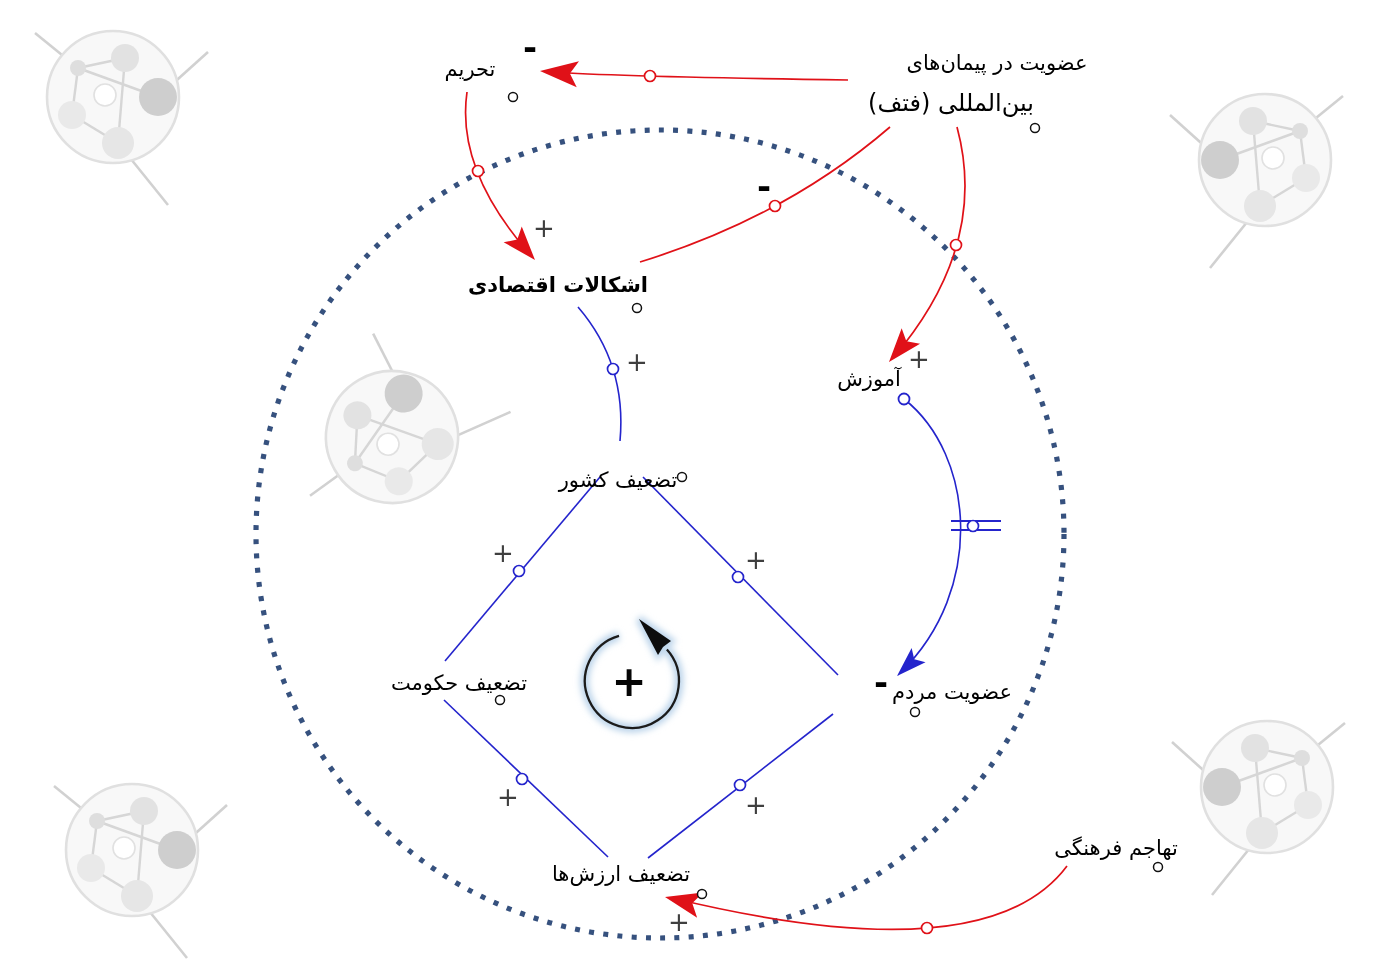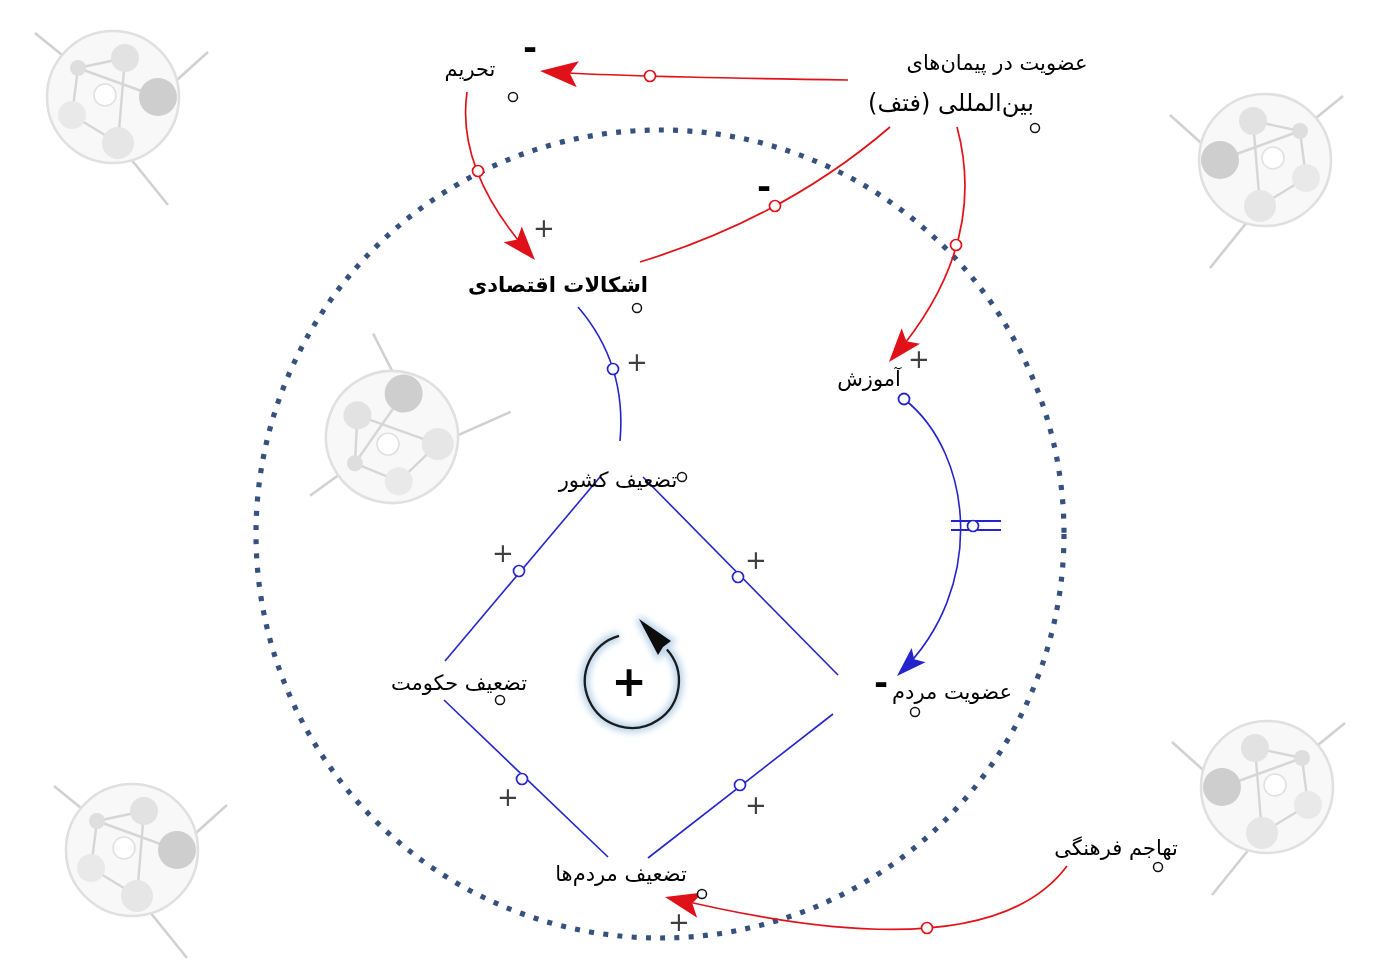--- a/index.html
+++ b/index.html
@@ -180,16 +180,16 @@
   <div class="node-label" style="left:558px;top:286px;font-weight:bold;">اشکالات اقتصادی</div>
 
   <div class="node-label" style="left:869px;top:380px;">آموزش</div>
 
   <div class="node-label" style="left:618px;top:481px;">تضعیف کشور</div>
 
   <div class="node-label" style="left:423px;top:684px;margin-left:36px;">تضعیف حکومت</div>
 
   <div class="node-label" style="left:952px;top:693px;">عضویت مردم</div>
 
-  <div class="node-label" style="left:621px;top:875px;">تضعیف مردم‌ها</div>
+  <div class="node-label" style="left:621px;top:875px;">تضعیف ارزش‌ها</div>
 
   <div class="node-label" style="left:1116px;top:849px;text-align:center;">تهاجم فرهنگی</div>
 </div>
 
 </body></html>

